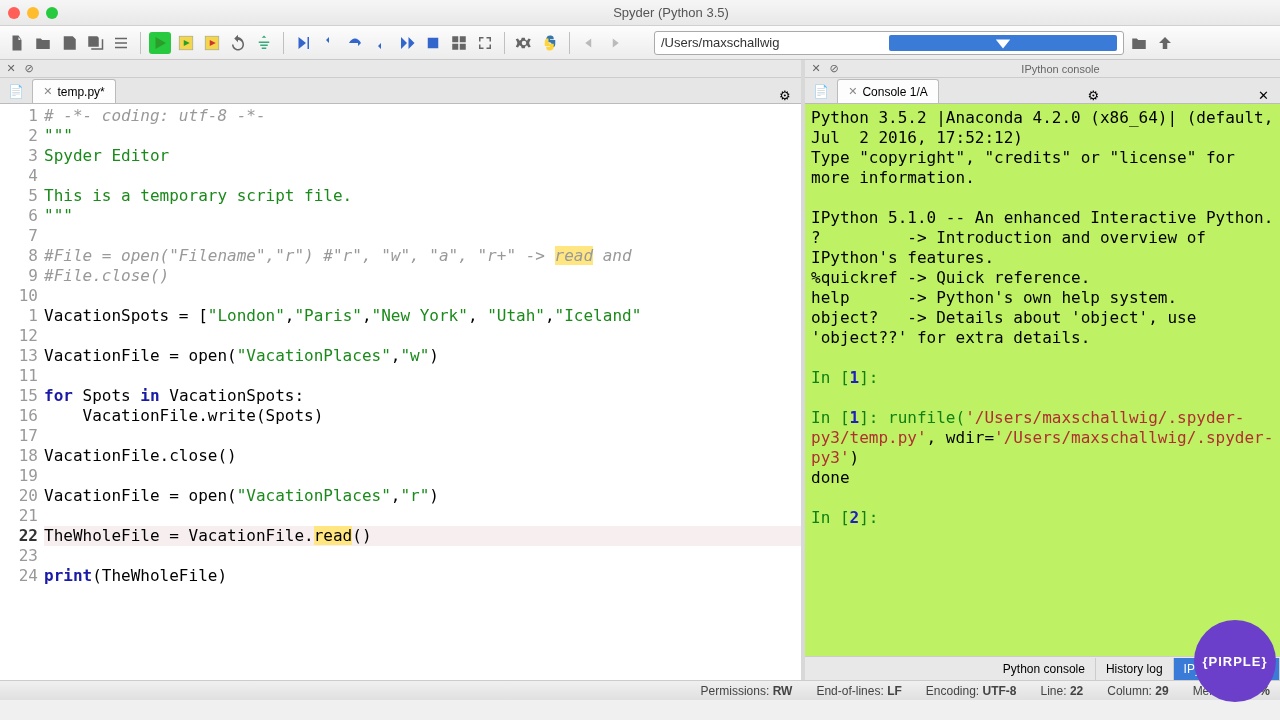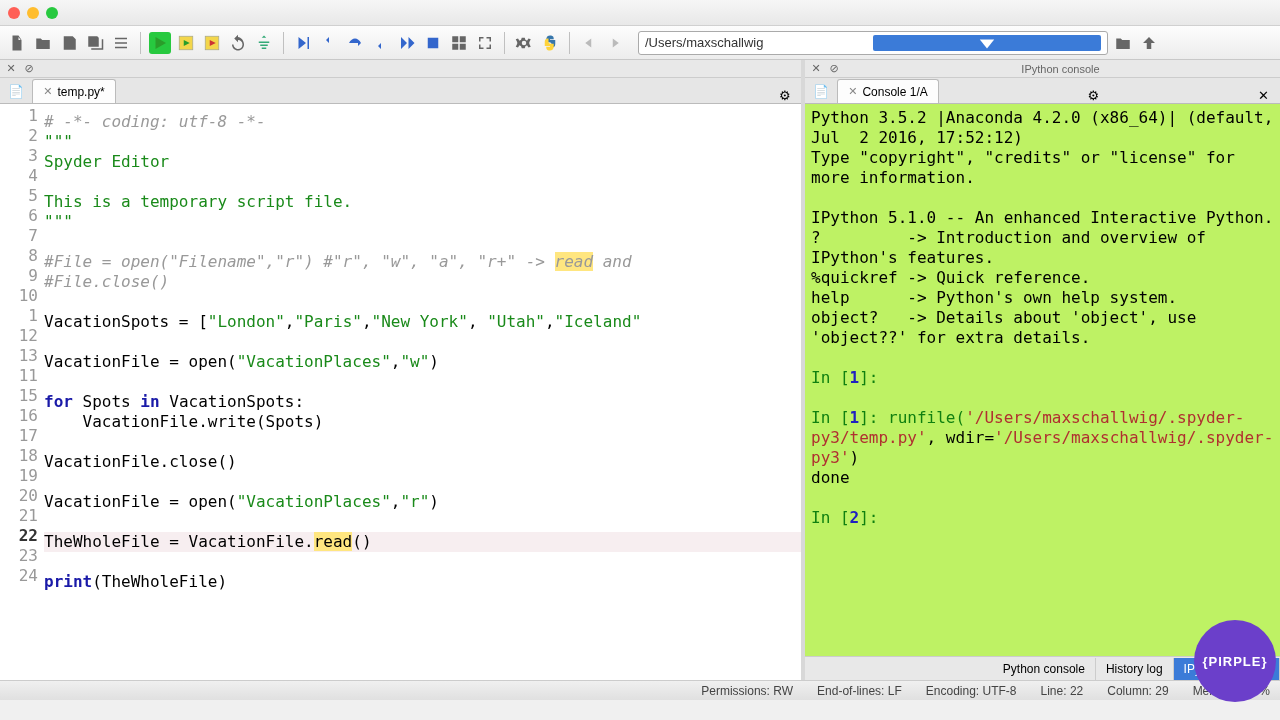--- a/index.html
+++ b/index.html
@@ -10,21 +10,21 @@
 .traffic { display:flex; gap:7px; margin-right:12px; }
 .dot { width:12px; height:12px; border-radius:50%; }
 .red { background:#ff5f56; } .yellow { background:#ffbd2e; } .green { background:#27c93f; }
 .titletext { flex:1; text-align:center; color:#555; font-size:13px; }
 
 
 .toolbar { height:34px; background:linear-gradient(#fdfdfd,#ececec); display:flex; align-items:center; padding:0 6px; border-bottom:1px solid #c8c8c8; gap:4px; }
 .toolbar .sep { width:1px; height:22px; background:#c0c0c0; margin:0 4px; }
 .tbtn { width:22px; height:22px; display:flex; align-items:center; justify-content:center; border-radius:3px; cursor:pointer; color:#555; }
 .tbtn.green svg { fill:#2a9d2a; }
-.pathbox { flex:1; max-width:470px; height:24px; background:#fff; border:1px solid #aaa; border-radius:3px; display:flex; align-items:center; padding:0 6px; margin-left:8px; }
+.pathbox { flex:1; max-width:470px; height:24px; background:#fff; border:1px solid #aaa; border-radius:3px; display:flex; align-items:center; padding:0 6px; margin-left:24px; }
 .pathbox span { flex:1; font-size:13px; color:#333; }
 .pathbox .drop { width:16px; height:16px; background:#3b7bd8; border-radius:2px; display:flex; align-items:center; justify-content:center; }
 
 
 .main { display:flex; height:620px; }
 .left { width:805px; background:#f7f7f7; border-right:4px solid #d8d8d8; display:flex; flex-direction:column; }
 .right { flex:1; background:#f7f7f7; display:flex; flex-direction:column; }
 
 .panehdr { height:18px; background:#e8e8e8; border-bottom:1px solid #ccc; display:flex; align-items:center; font-size:11px; color:#666; }
 .panehdr .x { width:14px; height:14px; margin-left:4px; display:flex; align-items:center; justify-content:center; cursor:pointer; }
@@ -33,21 +33,21 @@
 .tabs { height:26px; background:#e6e6e6; display:flex; align-items:flex-end; border-bottom:1px solid #bbb; }
 .tab { height:24px; background:#fdfdfd; border:1px solid #bbb; border-bottom:none; border-radius:3px 3px 0 0; padding:0 10px; display:flex; align-items:center; gap:5px; margin-left:4px; font-size:12px; }
 .tab .x { color:#888; font-size:11px; cursor:pointer; }
 .tabs .gear { margin-left:auto; margin-right:6px; width:16px; cursor:pointer; }
 
 
 .editor { flex:1; background:#fff; display:flex; font-family:"Monaco","Menlo",monospace; font-size:16px; line-height:20px; overflow:hidden; }
 .gutter { width:40px; text-align:right; padding:2px 2px 0 0; color:#999; background:#fff; user-select:none; }
 .gutter div { height:20px; }
 .gutter .cur { font-weight:bold; color:#333; }
-.code { flex:1; padding:8px 0 0 4px; white-space:pre; position:relative; }
+.code { flex:1; padding:2px 0 0 4px; white-space:pre; position:relative; }
 .code .line { height:20px; }
 .code .curline { background:#f7eef0; }
 .c-com { color:#999; font-style:italic; }
 .c-str { color:#1a8a1a; }
 .c-kw  { color:#1a1aa8; font-weight:bold; }
 .c-hl  { background:#ffe680; }
 .cursor { display:inline-block; font-style:normal; color:#333; }
 
 
 .console { flex:1; background:#bef264; font-family:"Monaco","Menlo",monospace; font-size:16px; line-height:20px; padding:4px 6px; overflow:hidden; white-space:pre-wrap; word-break:break-word; }
@@ -55,37 +55,38 @@
 .c-blue { color:#2020c0; font-weight:bold; }
 .c-prm { color:#108010; }
 
 .btabs { height:24px; background:#e8e8e8; display:flex; align-items:center; border-top:1px solid #ccc; }
 .btab { padding:4px 10px; height:22px; display:flex; align-items:center; font-size:12px; border-right:1px solid #ccc; cursor:pointer; }
 .btab.active { background:#3b7bd8; color:#fff; }
 
 
 .status { height:20px; background:linear-gradient(#f0f0f0,#e0e0e0); display:flex; align-items:center; font-size:12px; color:#444; padding:0 10px; border-top:1px solid #ccc; }
 .status .s { margin-left:24px; }
-.status .s b { font-weight:normal; }
+.status .s b { font-weight:bold; }
 .status .spacer { flex:1; }
 
 
 .badge { position:absolute; right:4px; bottom:18px; width:82px; height:82px; border-radius:50%; background:#6b3fca; display:flex; align-items:center; justify-content:center; color:#fff; font-size:13px; font-weight:bold; letter-spacing:1px; }
 
 svg { width:18px; height:18px; }
 </style>
 </head>
 <body>
 
 <div class="titlebar">
   <div class="traffic">
     <div class="dot red"></div>
     <div class="dot yellow"></div>
     <div class="dot green"></div>
   </div>
+  <div class="titletext">Spyder (Python 3.5)</div>
 </div>
 
 <div class="toolbar">
   <div class="tbtn">
       <svg viewBox="0 0 24 24">
         <path fill="#666" d="M14 2H6v20h12V8l-4-6zm0 2l3 4h-3V4z"></path>
       </svg>
     </div>
   <div class="tbtn">
       <svg viewBox="0 0 24 24">

